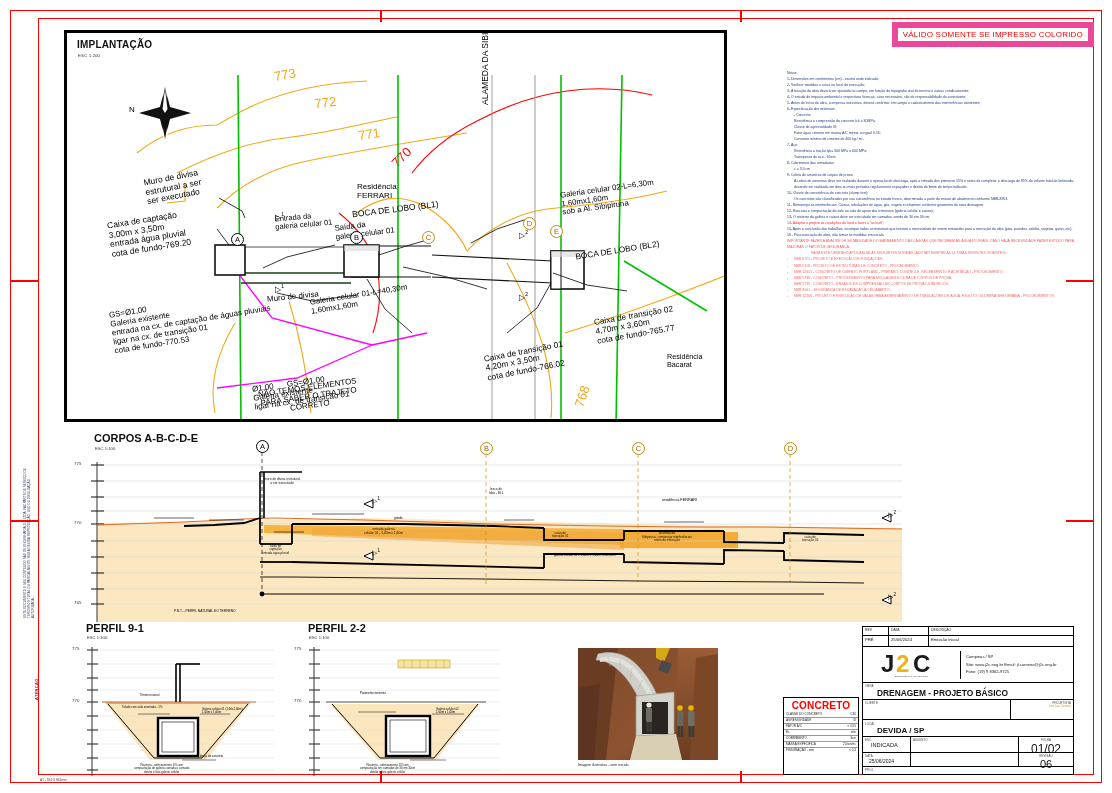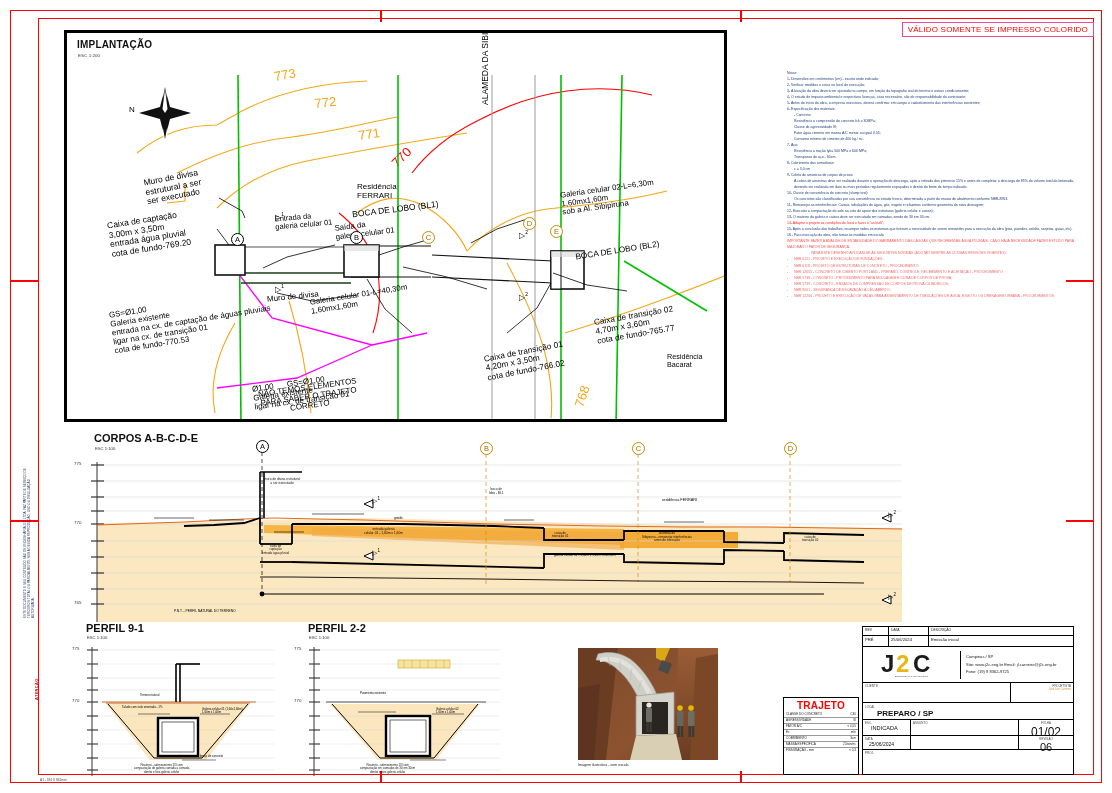--- a/index.html
+++ b/index.html
@@ -22,21 +22,21 @@
     width: 1056px; height: 757px;
     border: 1.5px solid #ff0000;
   }
   .crop-tick {
     position: absolute; background: #ff0000;
   }
 
   
   .warn-box {
     position: absolute; right: 18px; top: 22px;
-    border: 1px solid #ec4899; color: #ff0000;
+    border: 6px solid #ec4899; color: #ff0000;
     font-size: 8px; letter-spacing: .2px;
     padding: 2px 5px; background: #fff; white-space: nowrap;
     font-family: "Liberation Sans", sans-serif;
   }
 
   
   .plan-box {
     position: absolute; left: 64px; top: 30px;
     width: 663px; height: 392px;
     border: 3px solid #000; background: #fff; overflow: hidden;
@@ -711,21 +711,21 @@
         <circle cx="113" cy="60" r="2.8" fill="#e6b800"></circle>
         <rect x="110" y="63" width="6.5" height="15" fill="#6e6e63" rx="1"></rect>
         <rect x="110.5" y="78" width="2.4" height="11" fill="#3b3b34"></rect>
         <rect x="113.8" y="78" width="2.4" height="11" fill="#3b3b34"></rect>
       </g>
     </svg>
   </div>
   <div class="photo-sub">Imagem ilustrativa - sem escala</div>
 
   <div class="concrete">
-    <h4>TRAJETO</h4>
+    <h4>CONCRETO</h4>
     <table>
       <tbody>
           <tr>
         <td>CLASSE DO CONCRETO</td>
         <td class="v">C30</td>
       </tr>
       <tr>
         <td>AGRESSIVIDADE</td>
         <td class="v">III</td>
       </tr>
@@ -776,35 +776,39 @@
         </svg>
         <div class="logo-sub">Engenharia &amp; Geotécnica</div>
       </div>
       <div class="tb-cell tb-contact" style="flex:1;padding-left:5px;">
         <div>Campinas / SP</div>
         <div>Site: www.j2c.eng.br    Email: jl.carneiro@j2c.eng.br</div>
         <div>Fone: (19) 9 8362-9725</div>
       </div>
     </div>
 
+    <div class="tb-row" style="height:17px;flex-direction:column;justify-content:center;">
+      <div class="tb-lab" style="padding-left:2px;">OBRA</div>
+      <div class="tb-big">DRENAGEM - PROJETO BÁSICO</div>
+    </div>
 
     <div class="tb-row" style="height:20px;">
       <div class="tb-cell" style="flex:1;">
         <div class="tb-lab">CLIENTE</div>
         <div class="tb-sm"></div>
       </div>
       <div class="tb-cell" style="width:62px;text-align:right;">
         <div class="tb-lab">PROJETISTA</div>
         <div style="font-size:2.7px;color:#c9963c;">José Luiz Carneiro</div>
       </div>
     </div>
 
     <div class="tb-row" style="height:17px;flex-direction:column;justify-content:center;">
       <div class="tb-lab" style="padding-left:2px;">LOCAL</div>
-      <div class="tb-mid">PREPARO / SP</div>
+      <div class="tb-mid">DEVIDA / SP</div>
     </div>
 
     <div class="tb-row" style="height:16px;">
       <div class="tb-cell" style="width:48px;">
         <div class="tb-lab">ESC.</div>
         <div class="tb-sm" style="padding-left:6px;">INDICADA</div>
       </div>
       <div class="tb-cell" style="flex:1;">
         <div class="tb-lab">ASSUNTO</div>
         <div class="tb-sm"></div>

